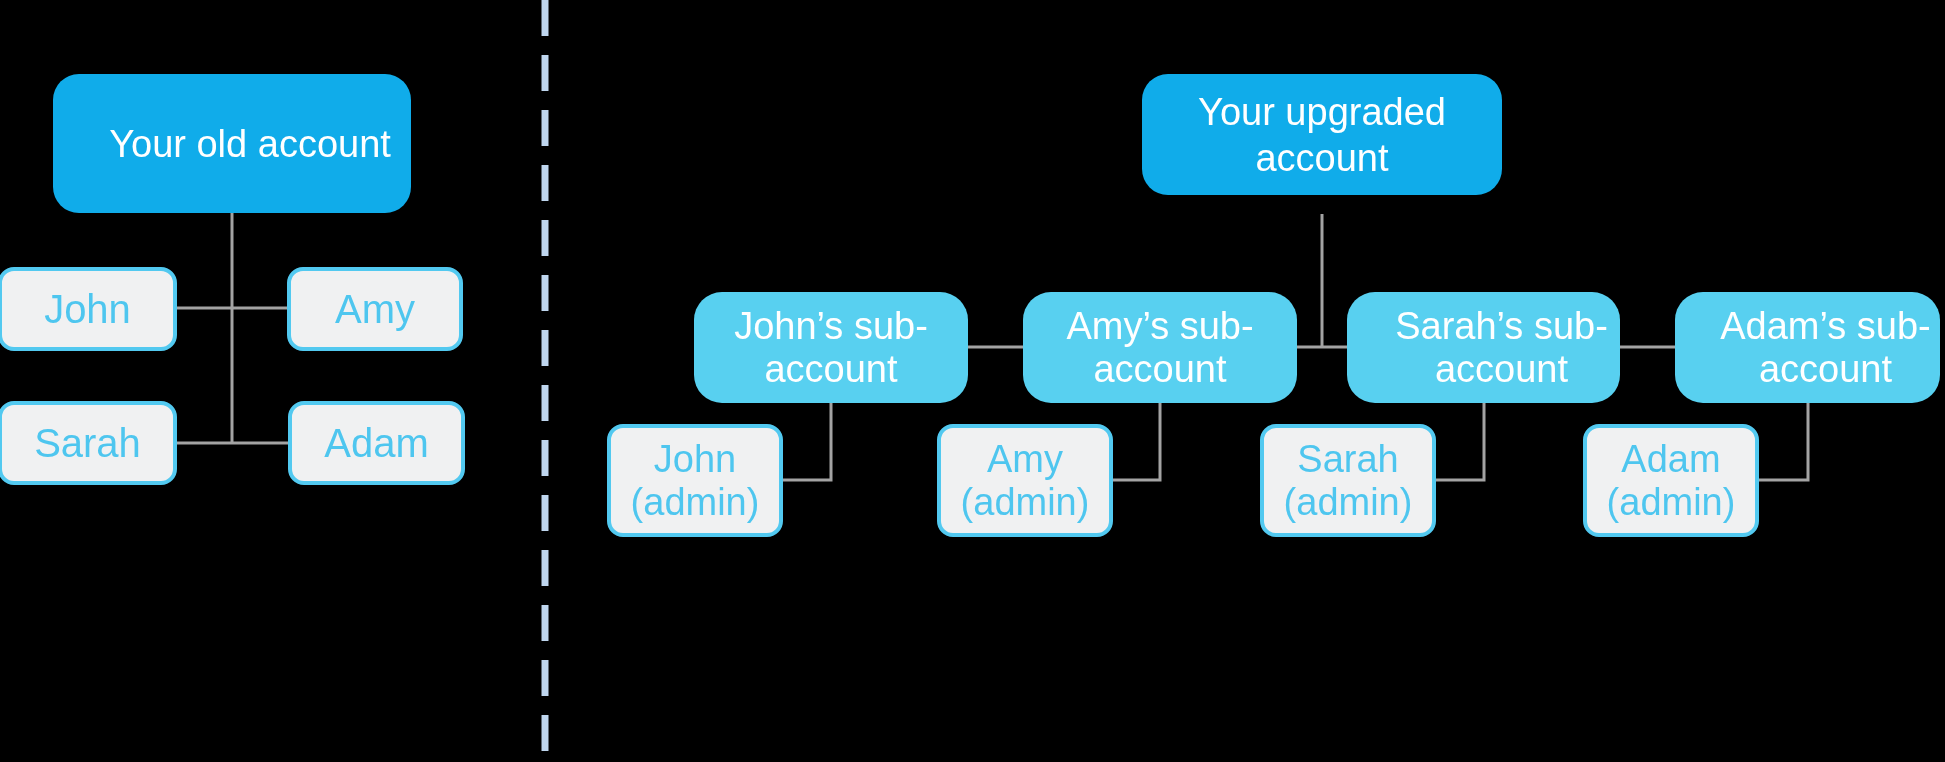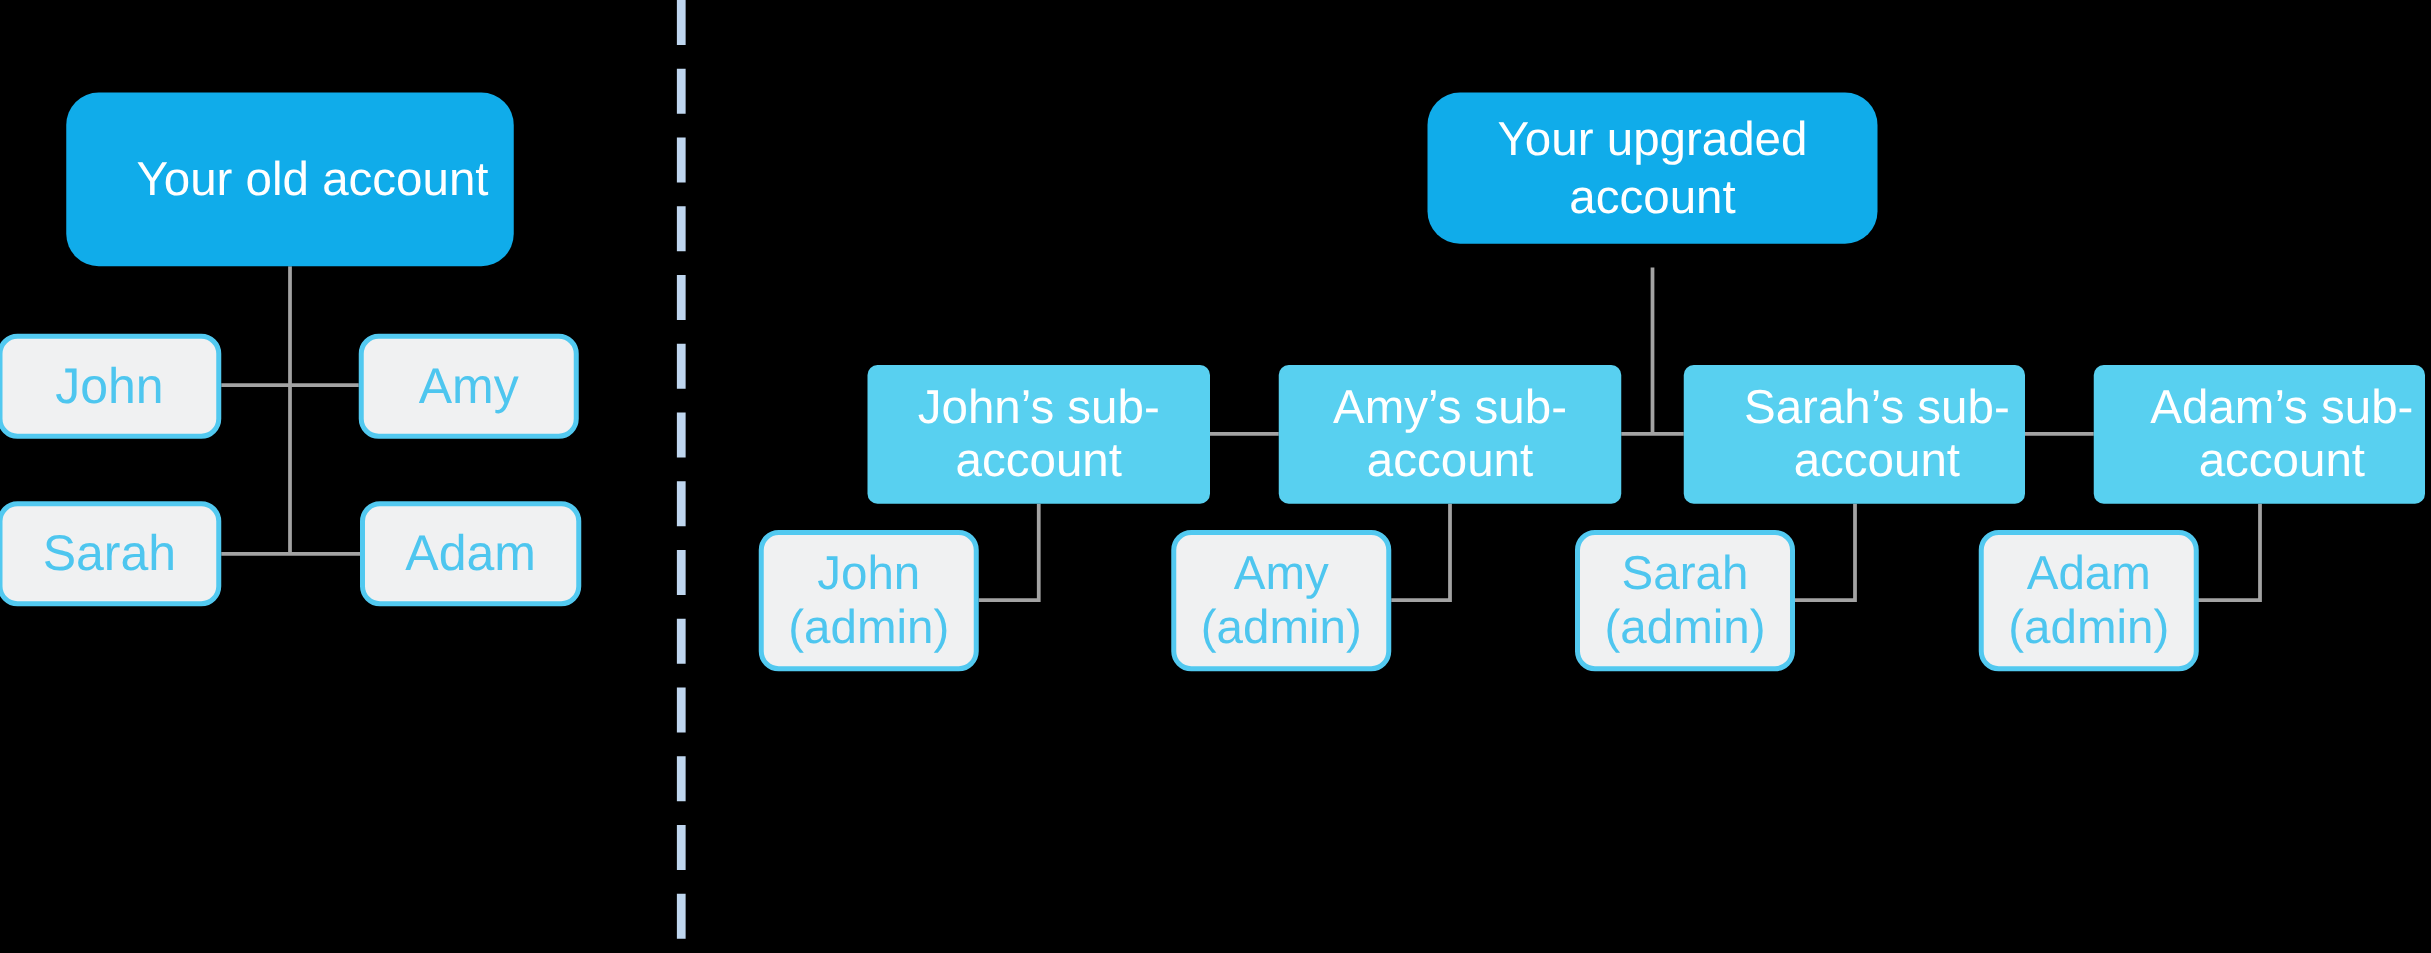--- a/index.html
+++ b/index.html
@@ -56,21 +56,21 @@
   .root-box {
     background: var(--primary_blue);
     color: var(--white_text);
     border-radius: 26px;
     font-size: 38px;
     line-height: 46px;
   }
   .sub-box {
     background: var(--sub_blue);
     color: var(--white_text);
-    border-radius: 8px;
+    border-radius: 28px;
     font-size: 38px;
     line-height: 43px;
   }
   .light-box {
     background: var(--light_fill);
     border: 4px solid var(--light_border);
     border-radius: 16px;
     color: var(--name_text);
   }
   .name-box { font-size: 40px; }

